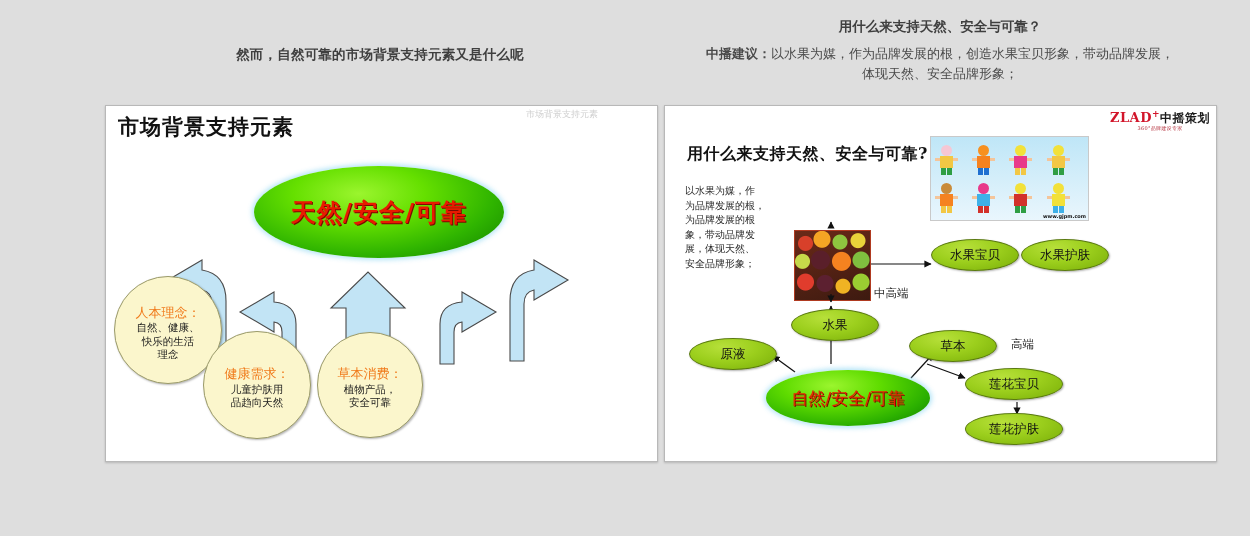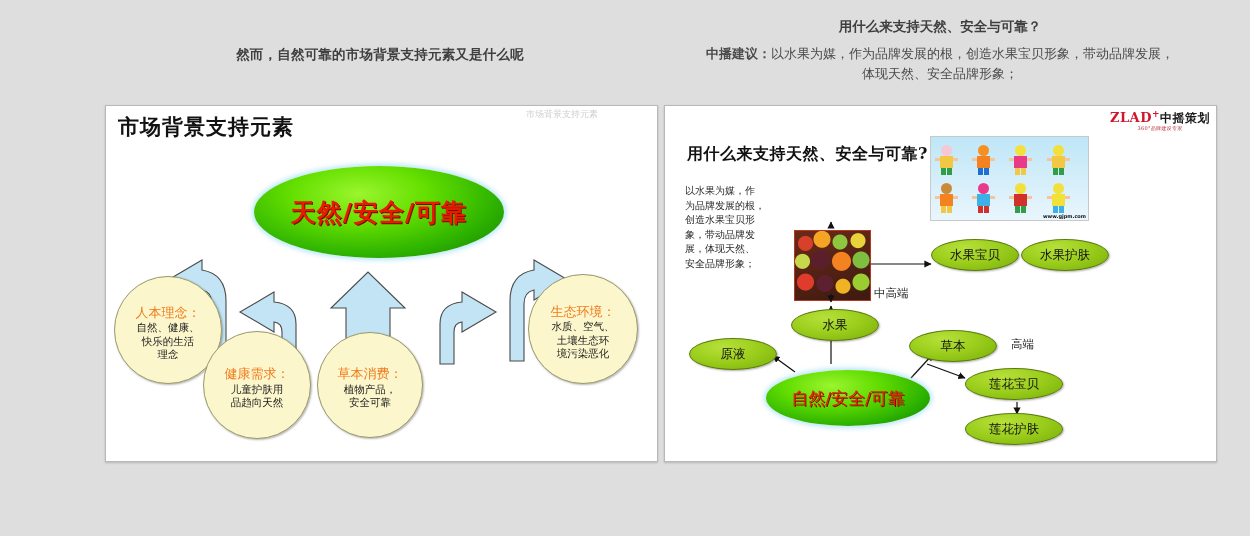--- a/index.html
+++ b/index.html
@@ -182,43 +182,37 @@
   <div class="bubble" id="bubble-1">
     <div class="bh">健康需求：</div>
     <div class="bt">儿童护肤用</div>
     <div class="bt">品趋向天然</div>
   </div>
   <div class="bubble" id="bubble-2">
     <div class="bh">草本消费：</div>
     <div class="bt">植物产品，</div>
     <div class="bt">安全可靠</div>
   </div>
-  <div class="bubble" id="bubble-4">
-    <div class="bh">生态环境：</div>
-    <div class="bt">水质、空气、</div>
-    <div class="bt">土壤生态环</div>
-    <div class="bt">境污染恶化</div>
-  </div>
 </div>
 
 <div class="slide" id="slide-right">
 
   <div class="logo">
     <div class="l1">
       <span>ZLAD</span><span class="sup">+</span><span class="cn">中摇策划</span>
     </div>
     <div class="l2">360°品牌建设专家</div>
   </div>
 
   <div class="r-title">用什么来支持天然、安全与可靠?</div>
 
   <div class="r-body">
     <div>以水果为媒，作</div>
     <div>为品牌发展的根，</div>
-    <div>创造水果宝贝形</div>
+    <div>为品牌发展的根</div>
     <div>象，带动品牌发</div>
     <div>展，体现天然、</div>
     <div>安全品牌形象；</div>
   </div>
 
   <div class="kids-photo">
     <div class="kid" style="left:8px;top:8px;">
         <div class="head" style="background:#f6c7d4;"></div>
         <div class="body" style="background:#f2c744;"></div>
         <div class="arm l"></div>

